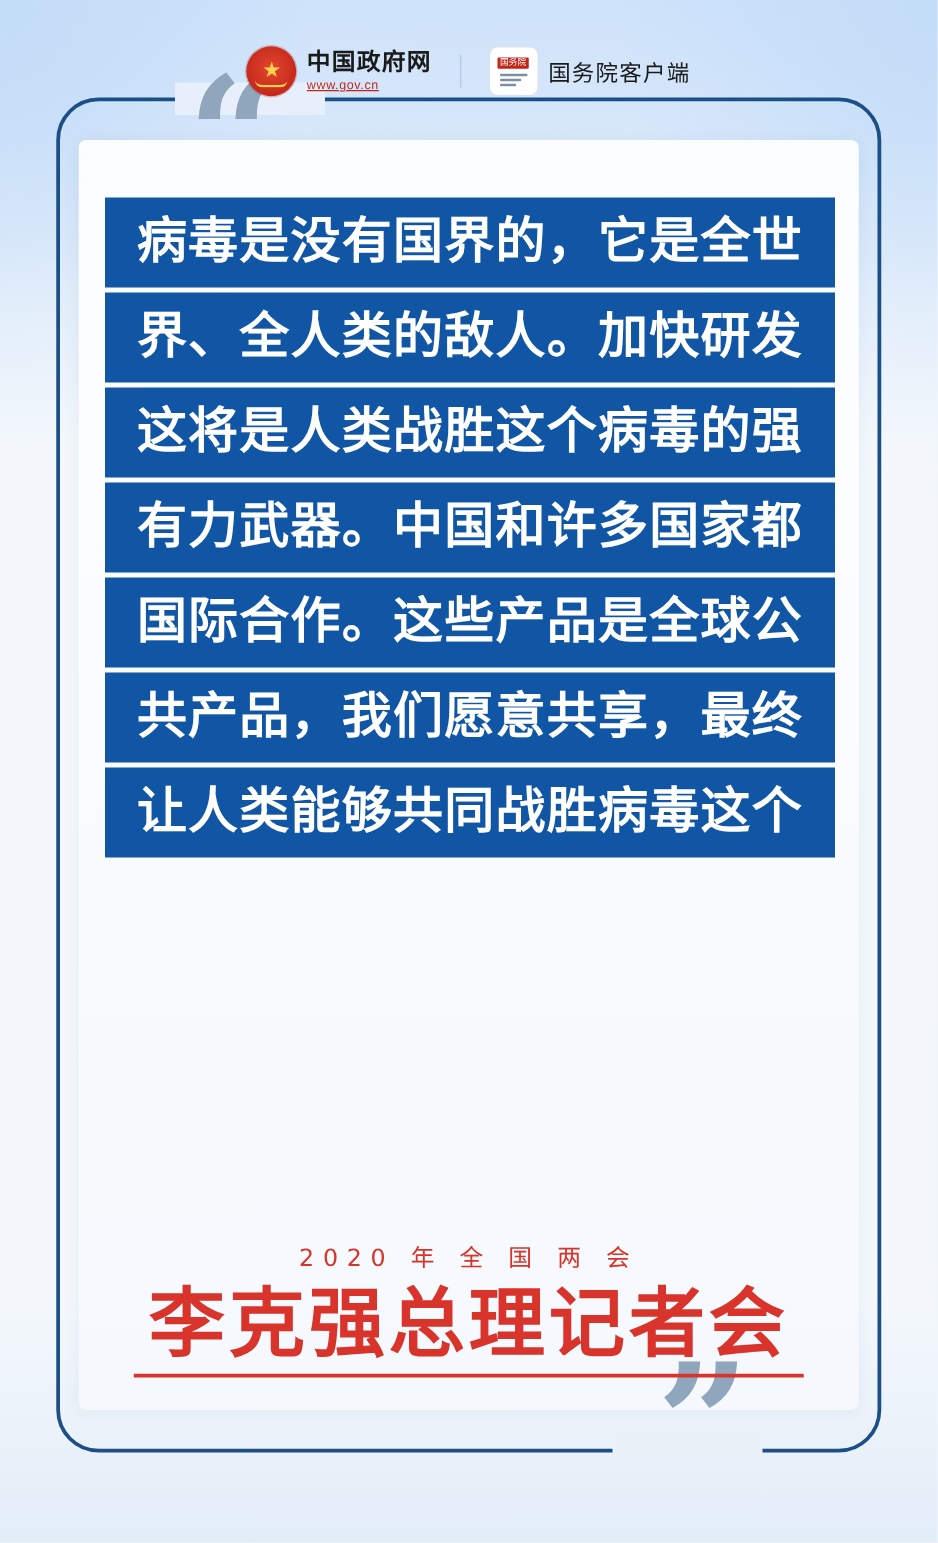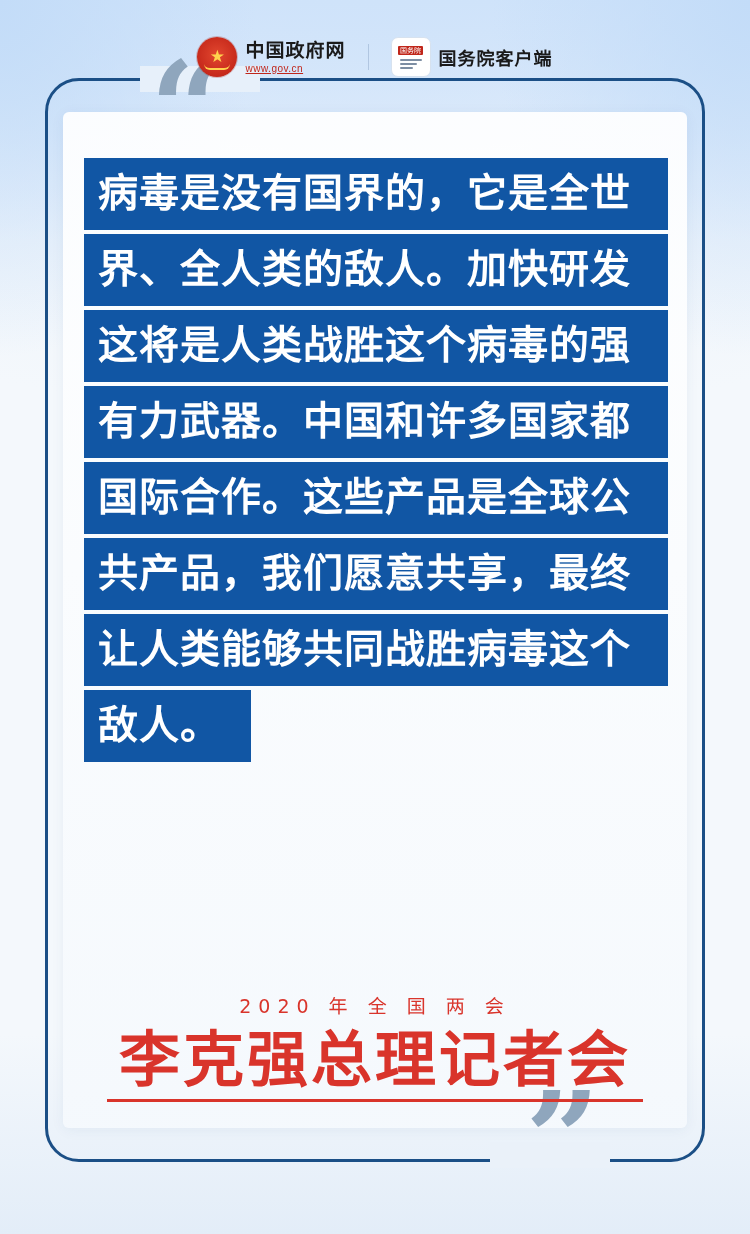--- a/index.html
+++ b/index.html
@@ -147,21 +147,21 @@
     display: block;
     height: 2px;
     background: #7d8ea3;
     margin-top: 2px;
     border-radius: 1px;
   }
   .council-badge .cb-lines span:nth-child(2) { width: 80%; }
   .council-badge .cb-lines span:nth-child(3) { width: 60%; }
   .council-name {
     font-size: 18px;
-    font-weight: 700;
+    font-weight: 400;
     color: #1a1a1a;
     letter-spacing: 1px;
   }
 
   
   .frame {
     position: absolute;
     left: 45px;
     top: 78px;
     width: 660px;
@@ -241,20 +241,21 @@
     background: #1156a4;
     color: #ffffff;
     font-size: 40px;
     line-height: 1;
     font-weight: 700;
     padding: 15px 14px 17px 14px;
     box-sizing: border-box;
     letter-spacing: 1px;
     white-space: nowrap;
     font-family: "DejaVu Sans", "Liberation Sans", sans-serif;
+    text-align: center;
   }
   .qline.short {
     width: auto;
     align-self: flex-start;
     padding-right: 30px;
   }
 
   
   .footer {
     position: absolute;
@@ -334,21 +335,20 @@
   <div class="quote-close">”</div>
 
   <div class="quote-block">
     <div class="qline">病毒是没有国界的，它是全世</div>
     <div class="qline">界、全人类的敌人。加快研发</div>
     <div class="qline">这将是人类战胜这个病毒的强</div>
     <div class="qline">有力武器。中国和许多国家都</div>
     <div class="qline">国际合作。这些产品是全球公</div>
     <div class="qline">共产品，我们愿意共享，最终</div>
     <div class="qline">让人类能够共同战胜病毒这个</div>
-    <div class="qline short">敌人。</div>
   </div>
 
   <div class="footer">
     <div class="subtitle">2020 年 全 国 两 会</div>
     <div class="main-title-wrap">
       <div class="main-title">李克强总理记者会</div>
       <div class="title-underline"></div>
     </div>
   </div>
 

